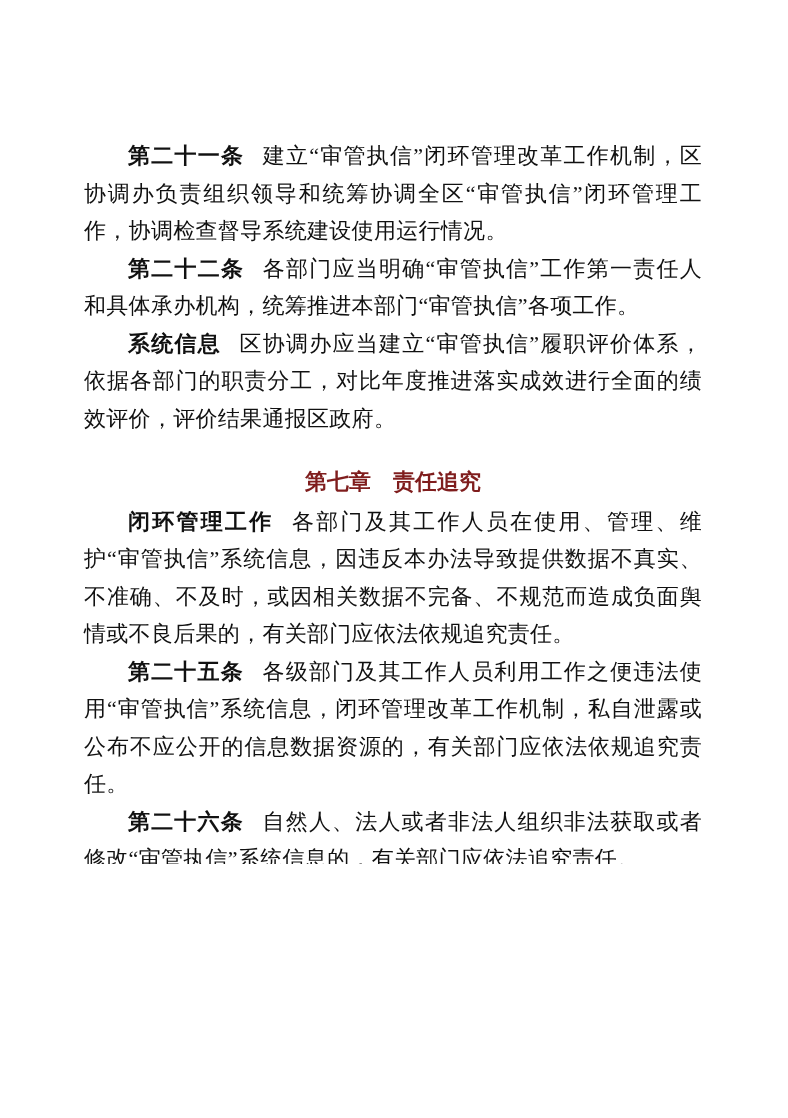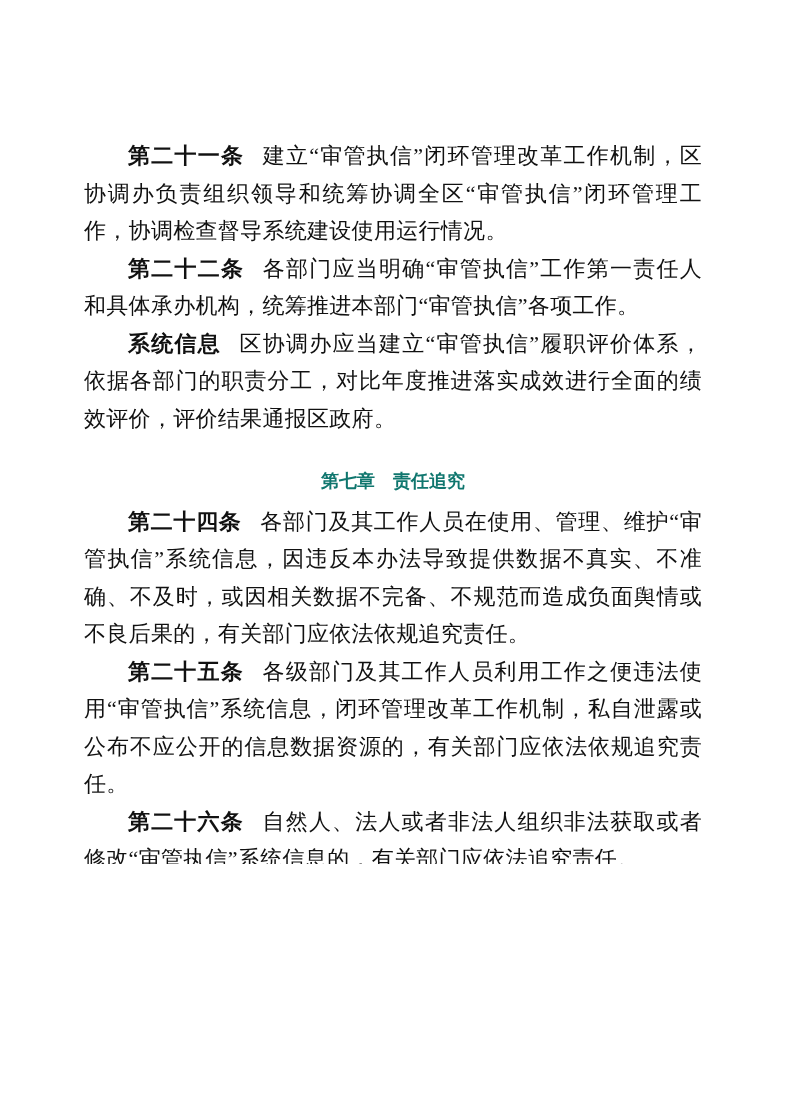--- a/index.html
+++ b/index.html
@@ -34,24 +34,24 @@
   }
   p.article .label {
     font-family: "Liberation Sans", sans-serif;
     font-weight: 700;
     margin-right: 0.85em;
   }
   h2.chapter {
     margin: 0;
     font-family: "Liberation Sans", sans-serif;
     font-weight: 700;
-    font-size: 18px;
+    font-size: 22px;
     line-height: 37.5px;
     text-align: center;
-    color: #0f766e;
+    color: #7f1d1d;
   }
   h2.chapter.first {
     margin-top: 26px;
     margin-bottom: 2px;
   }
   h2.chapter.second {
     margin-top: 28px;
   }
   .page-number {
     position: absolute;
@@ -72,21 +72,21 @@
   <div class="content">
 
     <p class="article"><span class="label">第二十一条</span><span>建立“审管执信”闭环管理改革工作机制，区协调办负责组织领导和统筹协调全区“审管执信”闭环管理工作，协调检查督导系统建设使用运行情况。</span></p>
 
     <p class="article"><span class="label">第二十二条</span><span>各部门应当明确“审管执信”工作第一责任人和具体承办机构，统筹推进本部门“审管执信”各项工作。</span></p>
 
     <p class="article"><span class="label">系统信息</span><span>区协调办应当建立“审管执信”履职评价体系，依据各部门的职责分工，对比年度推进落实成效进行全面的绩效评价，评价结果通报区政府。</span></p>
 
     <h2 class="chapter first">第七章　责任追究</h2>
 
-    <p class="article"><span class="label">第二十四条</span><span>各部门及其工作人员在使用、管理、维护“审管执信”系统信息，因违反本办法导致提供数据不真实、不准确、不及时，或因相关数据不完备、不规范而造成负面舆情或不良后果的，有关部门应依法依规追究责任。</span></p>
+    <p class="article"><span class="label">闭环管理工作</span><span>各部门及其工作人员在使用、管理、维护“审管执信”系统信息，因违反本办法导致提供数据不真实、不准确、不及时，或因相关数据不完备、不规范而造成负面舆情或不良后果的，有关部门应依法依规追究责任。</span></p>
 
     <p class="article"><span class="label">第二十五条</span><span>各级部门及其工作人员利用工作之便违法使用“审管执信”系统信息，闭环管理改革工作机制，私自泄露或公布不应公开的信息数据资源的，有关部门应依法依规追究责任。</span></p>
 
     <p class="article"><span class="label">第二十六条</span><span>自然人、法人或者非法人组织非法获取或者修改“审管执信”系统信息的，有关部门应依法追究责任。</span></p>
 
 
   </div>
 
   <div class="page-number">—6—</div>
 </div>

